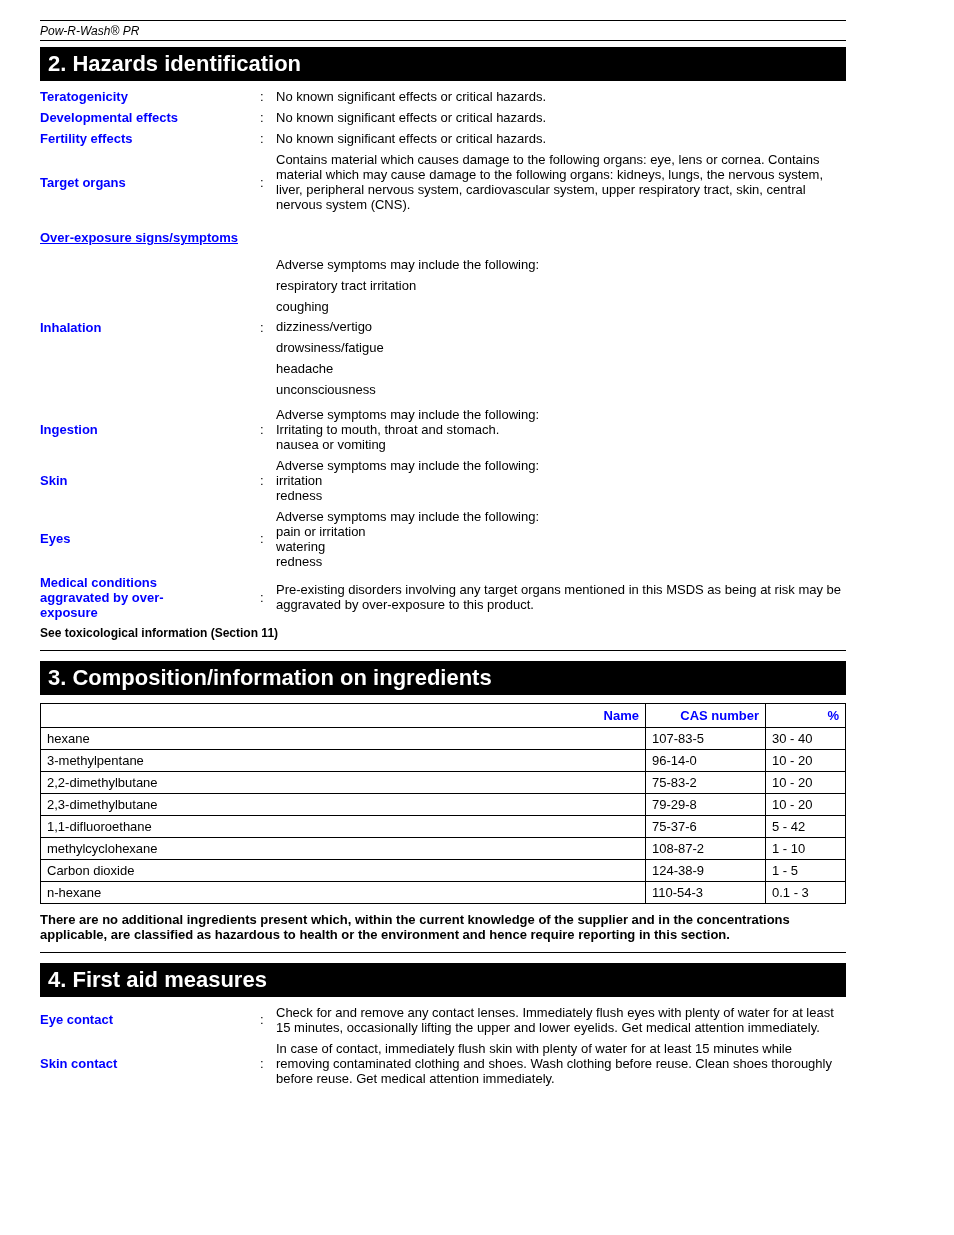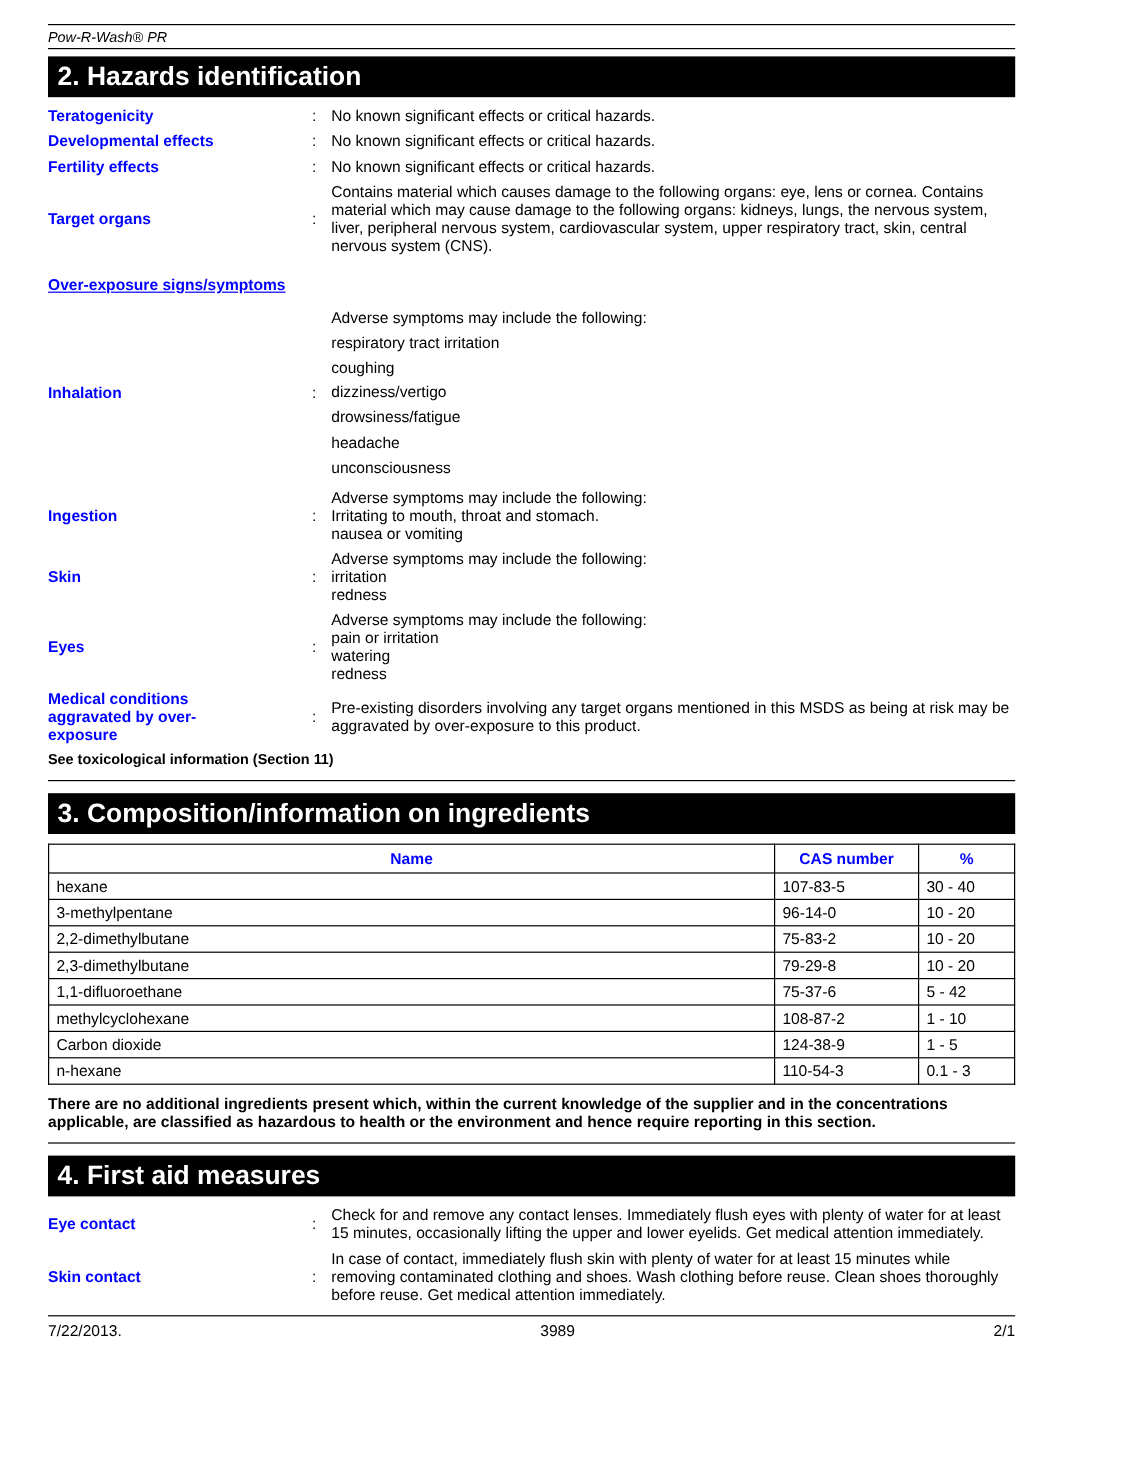--- a/index.html
+++ b/index.html
@@ -81,21 +81,21 @@
     .ingredients-table {
       width: 100%;
       border-collapse: collapse;
       margin-bottom: 8px;
       font-size: 13px;
     }
     .ingredients-table th {
       background: #fff;
       border: 1px solid #000;
       padding: 4px 6px;
-      text-align: center;
+      text-align: right;
       font-weight: bold;
       color: #00f;
     }
     .ingredients-table td {
       border: 1px solid #000;
       padding: 3px 6px;
       vertical-align: top;
     }
     .ingredients-table th.cas-col,
     .ingredients-table td.cas-col {
@@ -278,18 +278,13 @@
     <div class="colon-col">:</div>
     <div class="value-col">Check for and remove any contact lenses.  Immediately flush eyes with plenty of water for at least 15 minutes, occasionally lifting the upper and lower eyelids.  Get medical attention immediately.</div>
   </div>
 
   <div class="row">
     <div class="label-col">Skin contact</div>
     <div class="colon-col">:</div>
     <div class="value-col">In case of contact, immediately flush skin with plenty of water for at least 15 minutes while removing contaminated clothing and shoes.  Wash clothing before reuse.  Clean shoes thoroughly before reuse.  Get medical attention immediately.</div>
   </div>
 
-  <div class="footer">
-    <span>7/22/2013.</span>
-    <span>3989</span>
-    <span>2/1</span>
-  </div>
 </div>
 
 </body></html>

